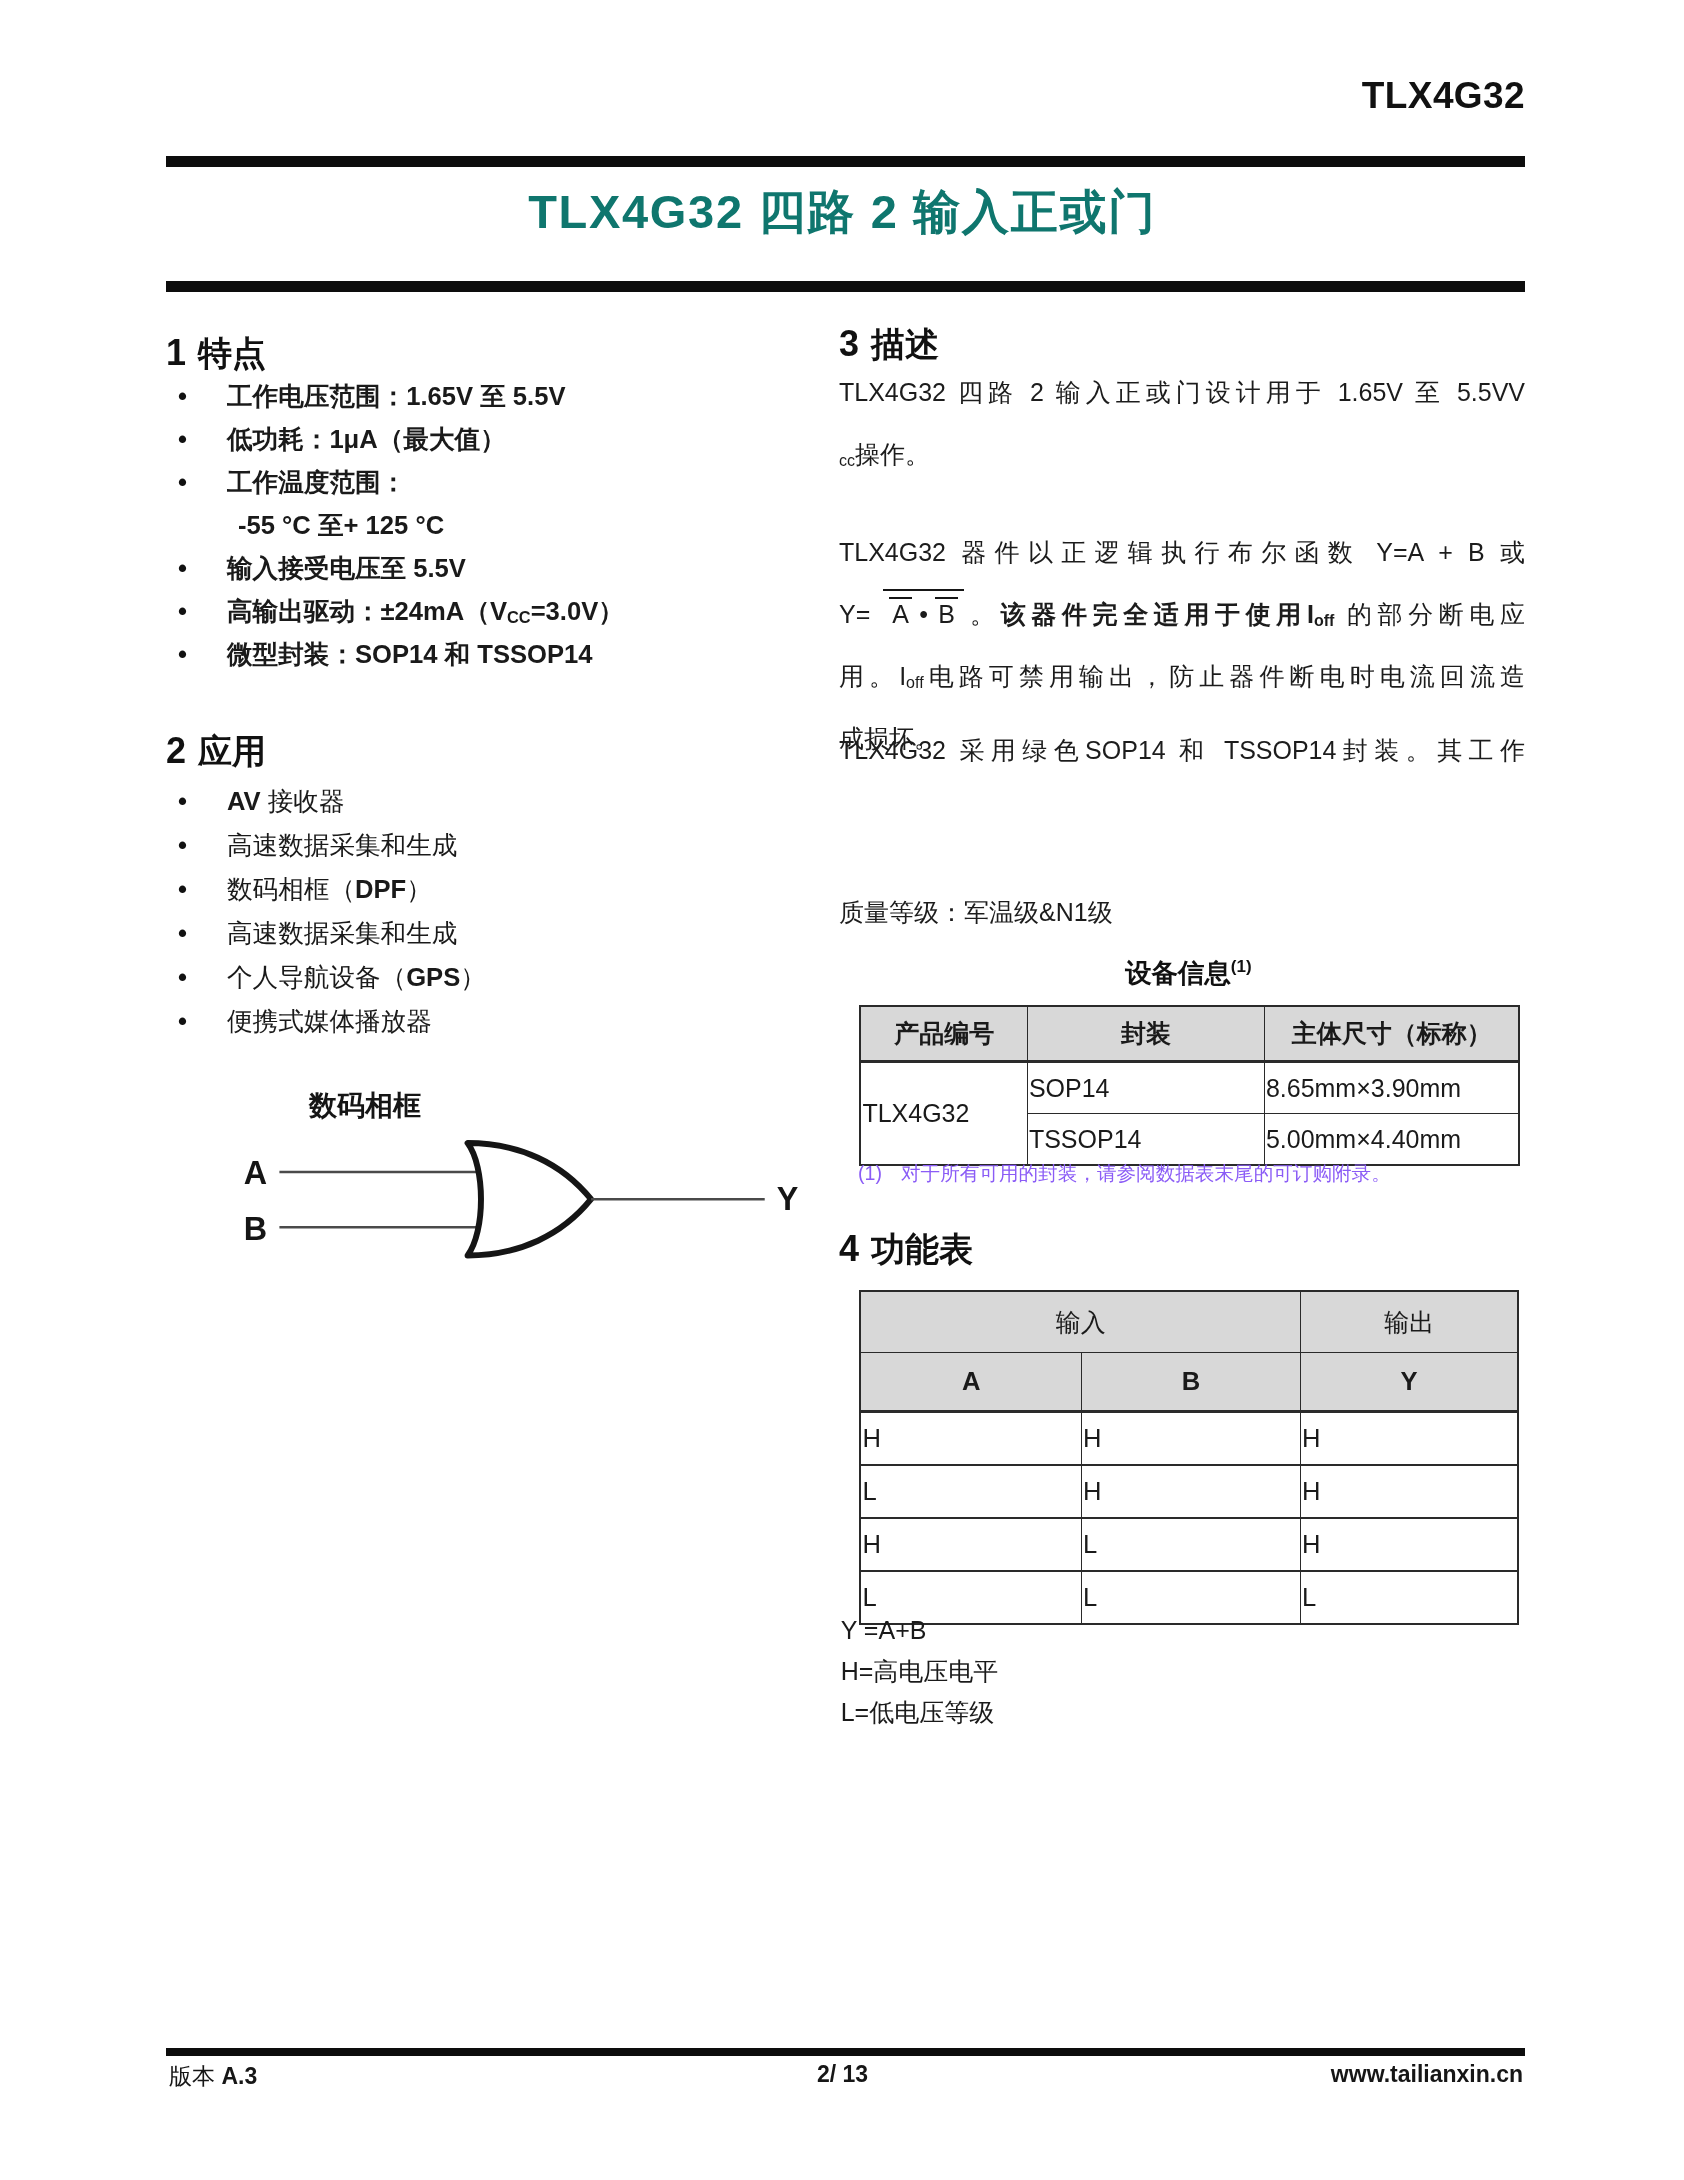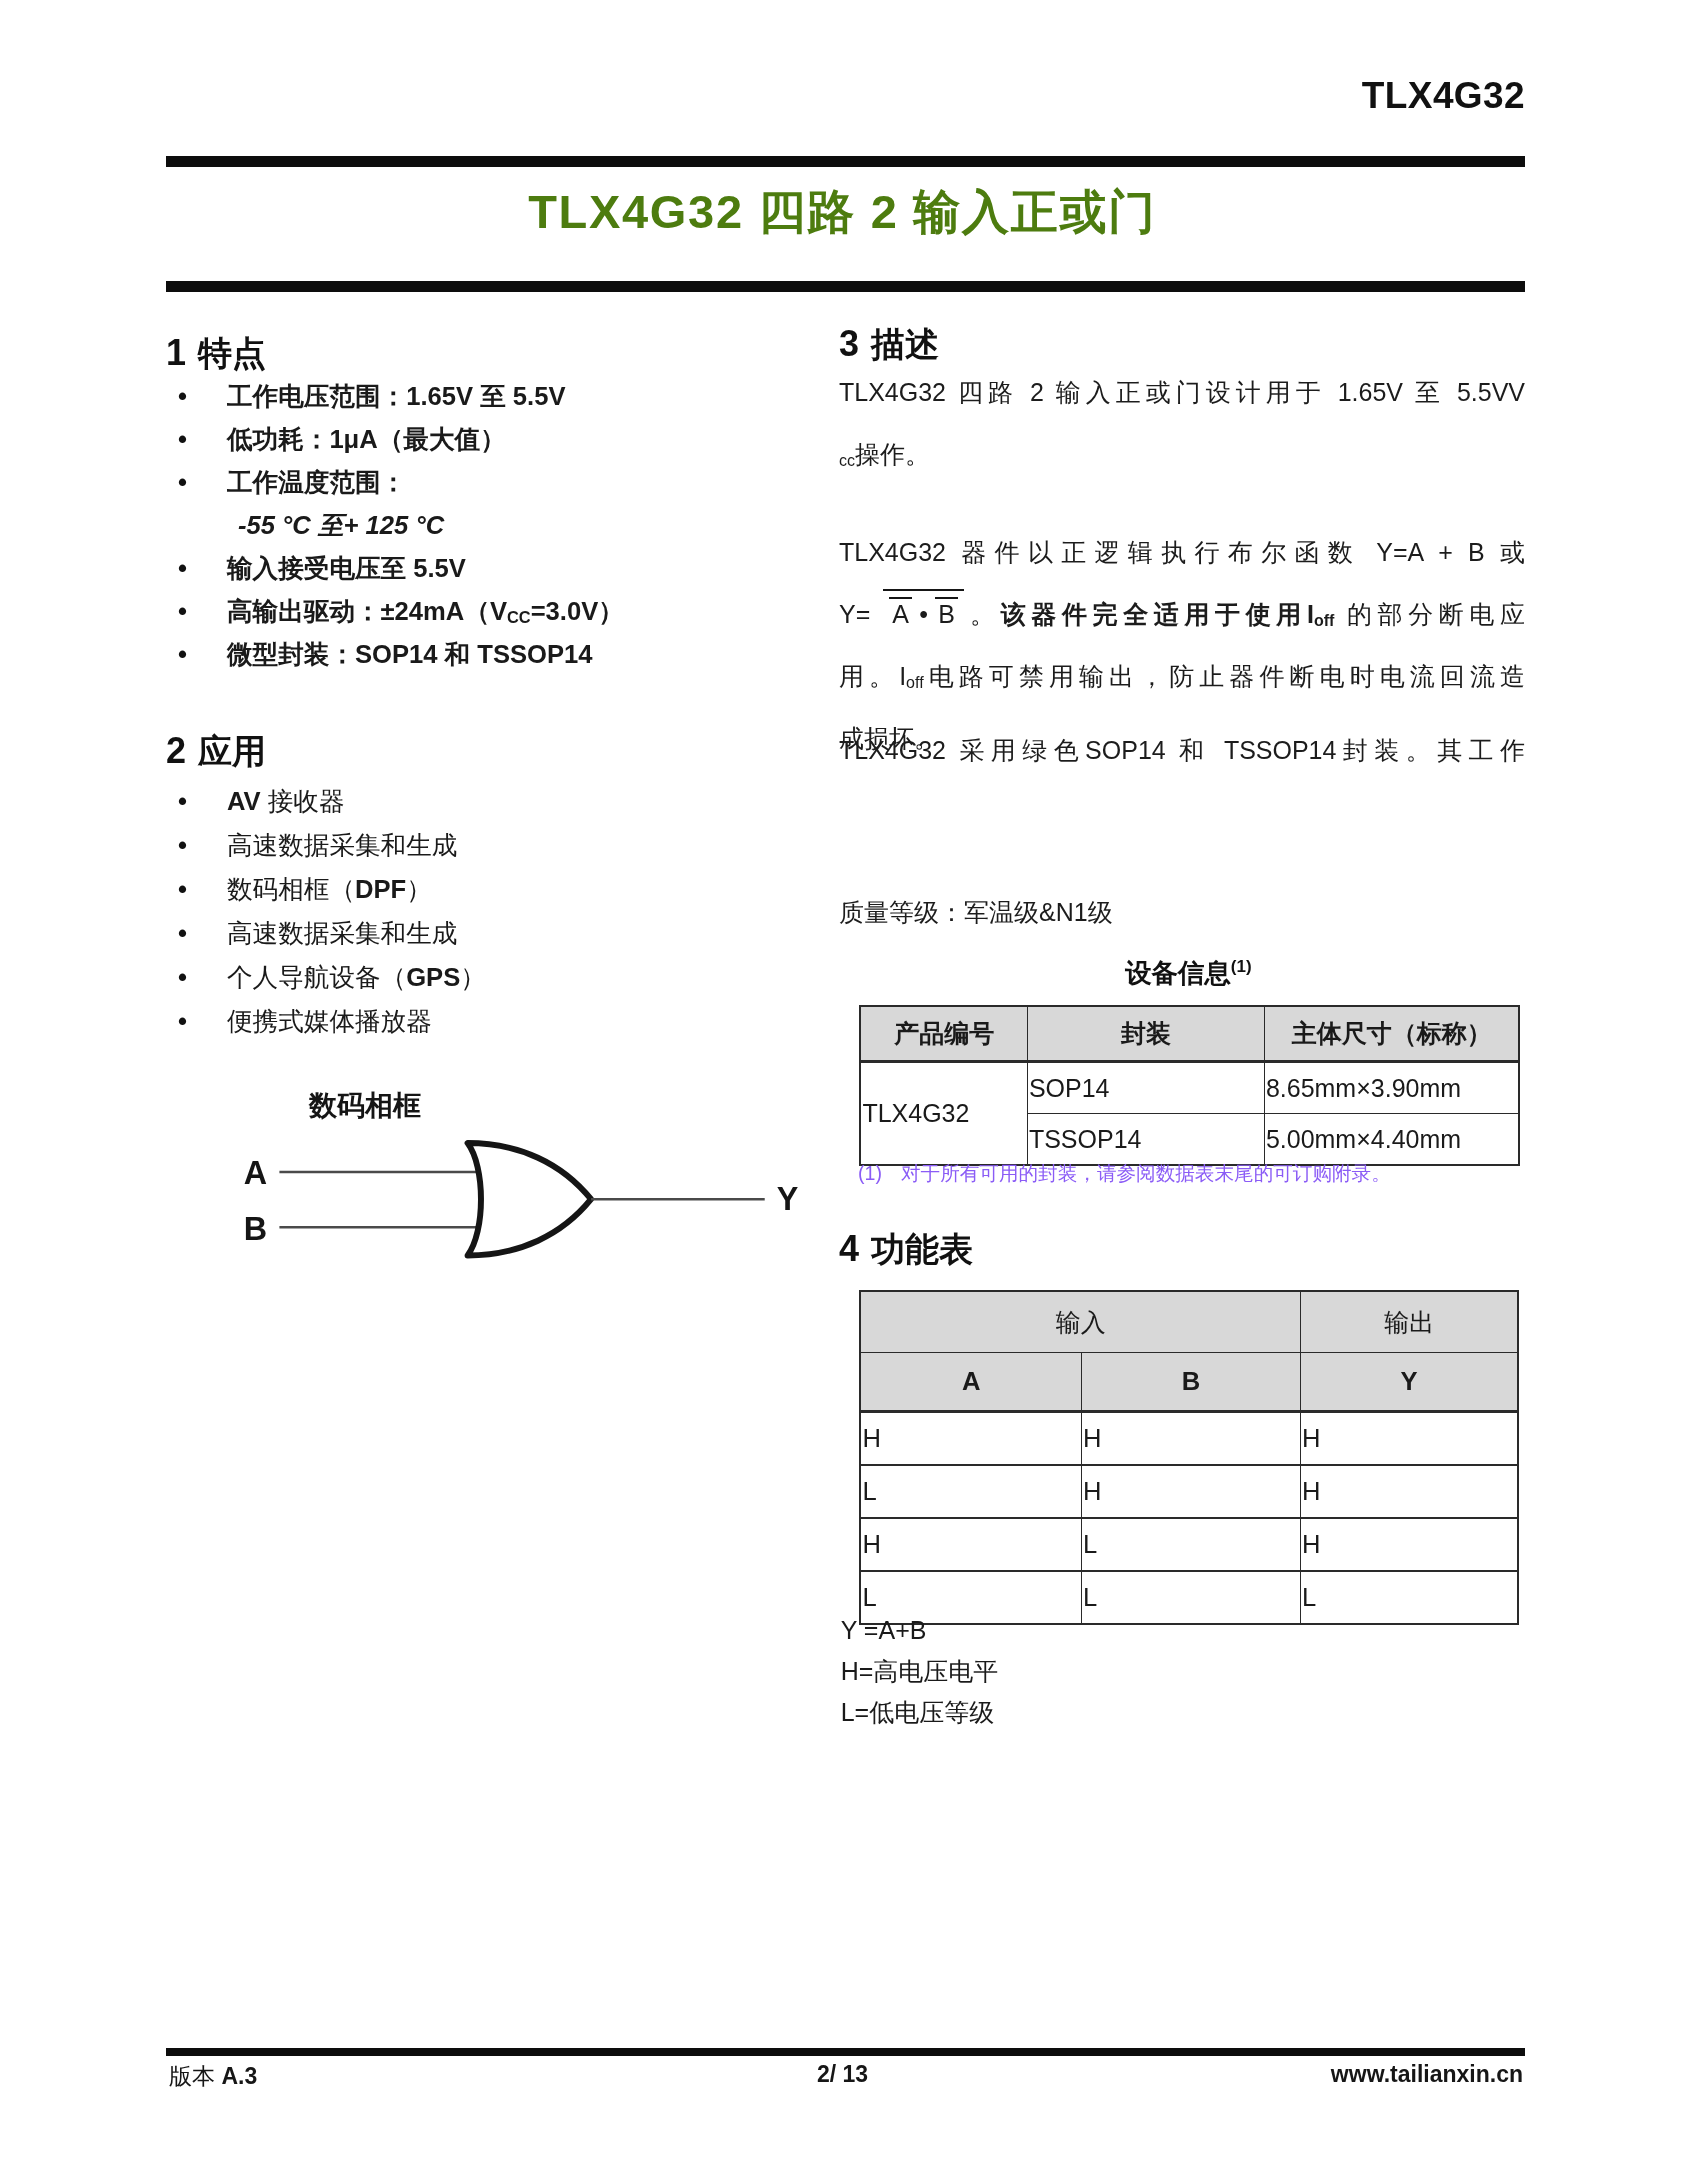--- a/index.html
+++ b/index.html
@@ -8,37 +8,37 @@
     font-family:"Liberation Sans","DejaVu Sans",sans-serif; color:#1a1a1a;
     overflow:hidden; margin:0 auto;
   }
   .rule { position:absolute; left:166px; width:1359px; background:#0d0d0d; }
   .brand {
     position:absolute; top:75px; right:160px; font-size:37px; font-weight:bold;
     letter-spacing:0.4px; color:#111;
   }
   .title {
     position:absolute; top:181px; left:0; width:100%; text-align:center;
-    font-size:47px; font-weight:bold; margin:0; letter-spacing:1.7px; color:#4d7c0f;
+    font-size:47px; font-weight:bold; margin:0; letter-spacing:1.7px; color:#0f766e;
   }
   .col-left  { position:absolute; left:166px;  top:322px; width:647px;  height:1022px; }
   .col-right { position:absolute; left:839px; top:322px; width:686px; height:1491px; }
 
   .sec-h { position:absolute; font-size:34px; font-weight:bold; color:#111; white-space:nowrap; }
   .sec-h .num { margin-right:12px; font-size:36px; }
 
   
   .blist { position:absolute; left:0; margin:0; padding:0; list-style:none; width:100%; }
   .blist li { position:relative; padding-left:61px; font-size:25.6px; white-space:nowrap; }
   .feat li { height:43px; line-height:43px; font-weight:bold; }
   .apps li { height:44px; line-height:44px; }
   .blist li .bullet {
     position:absolute; left:12px; top:0; font-size:25.6px; font-weight:bold; color:#111;
   }
-  .blist li.cont { padding-left:72px;font-style:italic; }
+  .blist li.cont { padding-left:72px; }
   .subsc { font-size:0.64em; vertical-align:-2.6px; letter-spacing:0; }
   .b { font-weight:bold; }
 
   .logic-title { position:absolute; left:143px; font-size:28px; font-weight:bold; color:#151515; }
   .logic-svg { position:absolute; left:47px; }
 
   
   .dl {
     position:relative; height:62px; line-height:62px; font-size:25px;
     text-align:justify; text-align-last:justify; width:686px; color:#1c1c1c;

